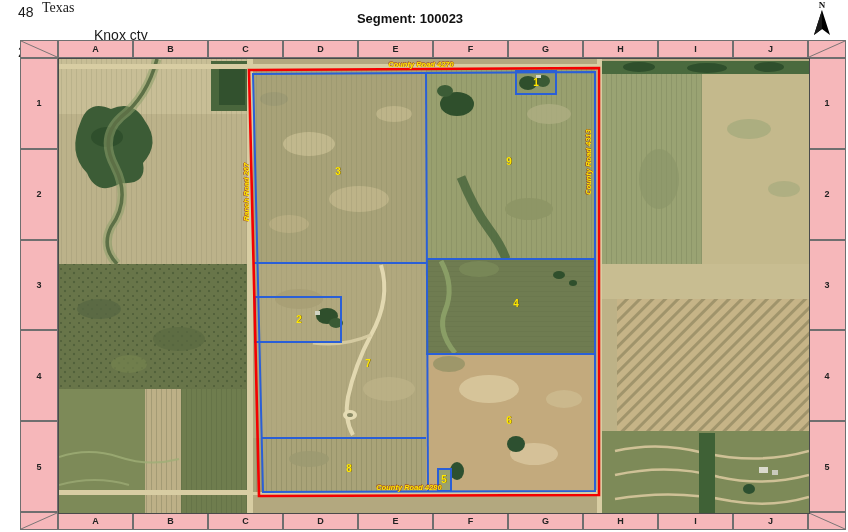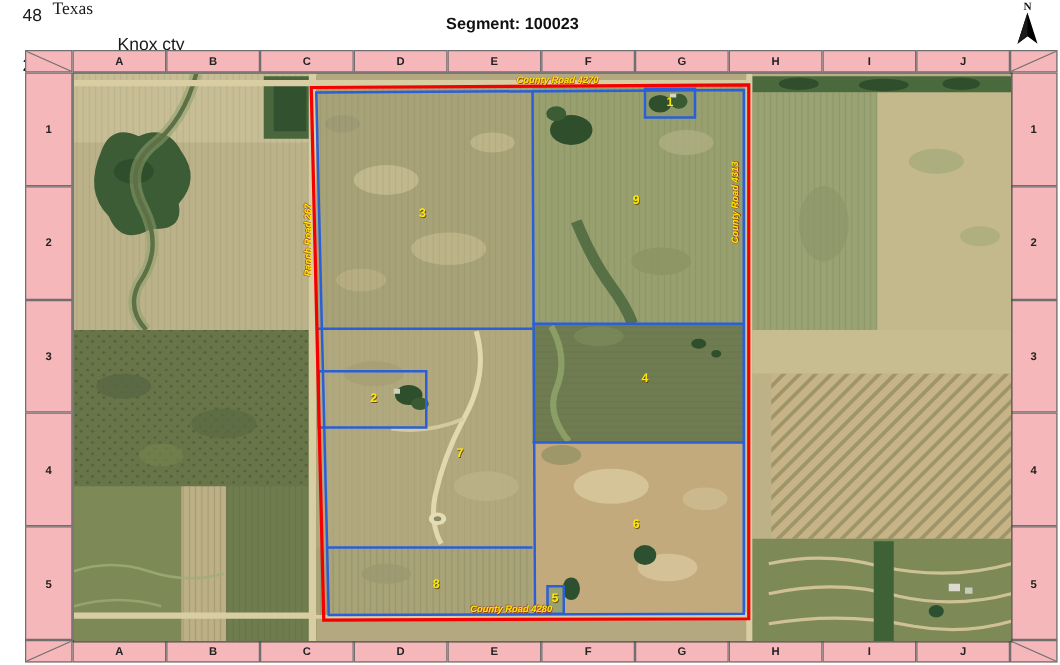--- a/index.html
+++ b/index.html
@@ -256,18 +256,18 @@
     <span class="tract-num" style="left:477px;top:23px;">1</span>
     <span class="tract-num" style="left:240px;top:260px;">2</span>
     <span class="tract-num" style="left:279px;top:112px;">3</span>
     <span class="tract-num" style="left:457px;top:244px;">4</span>
     <span class="tract-num" style="left:385px;top:420px;">5</span>
     <span class="tract-num" style="left:450px;top:361px;">6</span>
     <span class="tract-num" style="left:309px;top:304px;">7</span>
     <span class="tract-num" style="left:290px;top:409px;">8</span>
     <span class="tract-num" style="left:450px;top:102px;">9</span>
 
-    <span class="road-label" style="left:362px;top:5px;margin-left:25px;">County Road 4270</span>
+    <span class="road-label" style="left:362px;top:5px;">County Road 4270</span>
     <span class="road-label" style="left:350px;top:428px;font-style:italic;">County Road 4280</span>
     <span class="road-label vert" style="left:187px;top:133px;">Ranch Road 267</span>
     <span class="road-label vert" style="left:529px;top:103px;">County Road 4313</span>
   </div>
 </div>
 
 </body></html>

